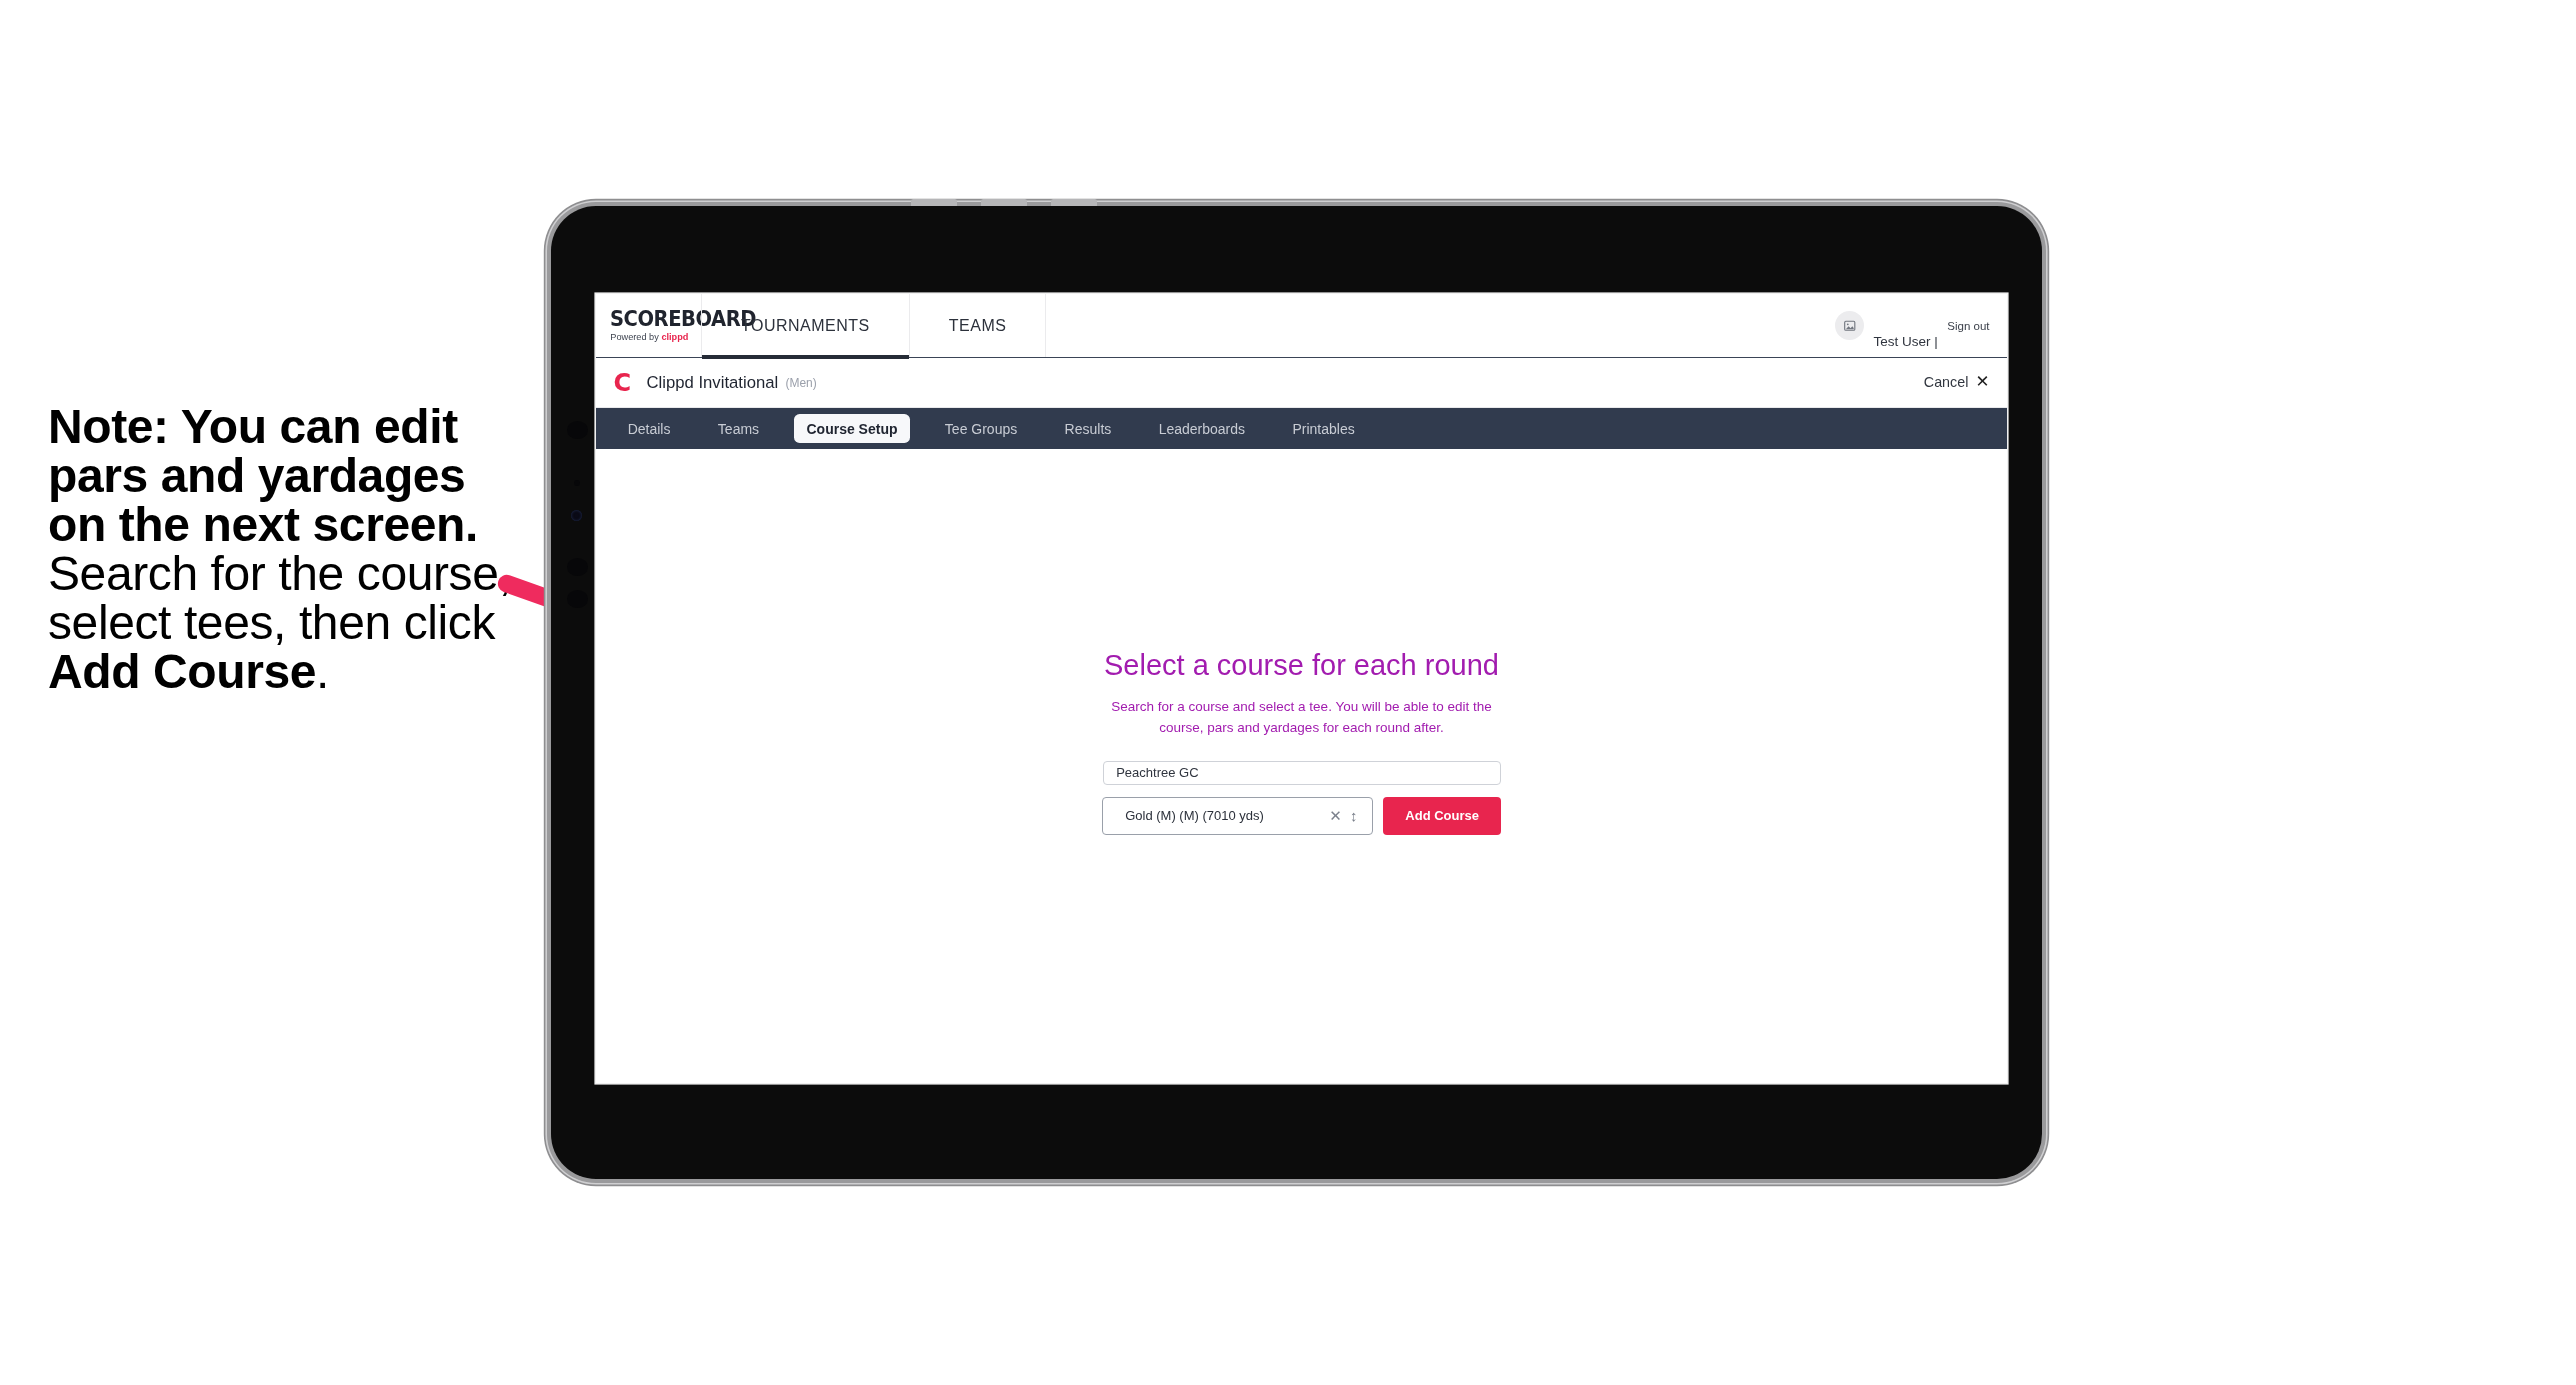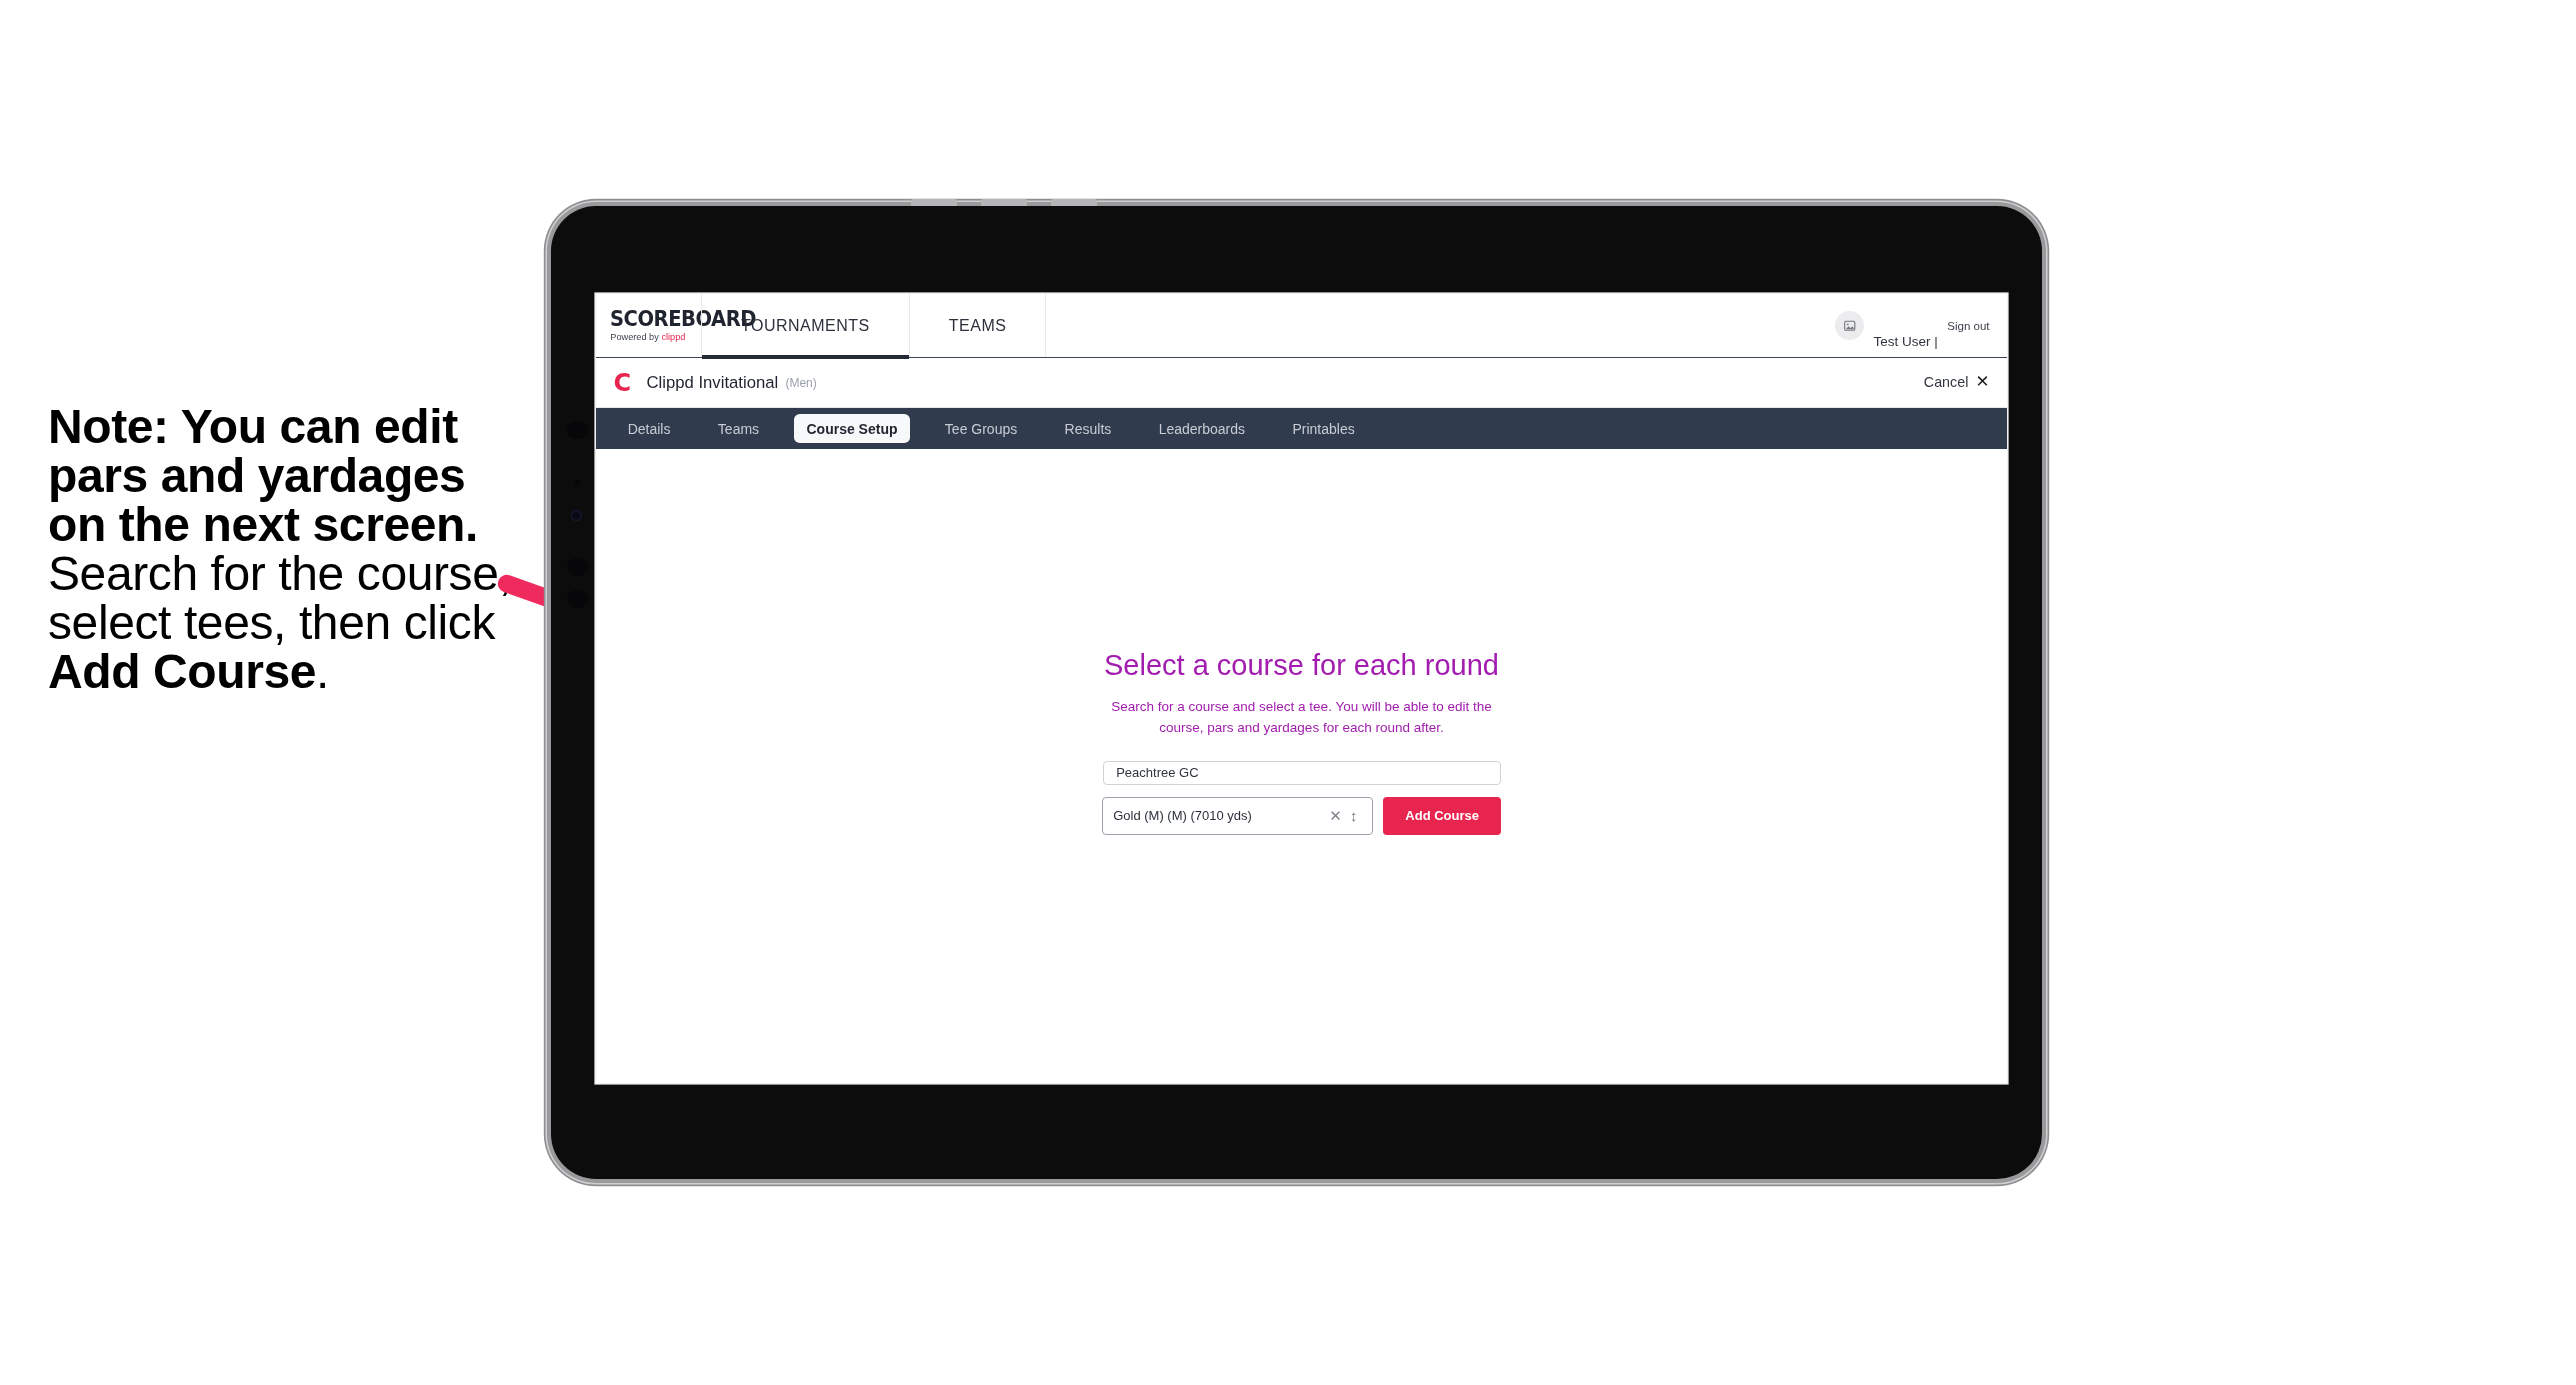--- a/index.html
+++ b/index.html
@@ -91,21 +91,21 @@
     transform:scaleX(0.93);
     transform-origin:left center;
     line-height:1;
   }
   #brand-sub {
     font-size:9.2px;
     color:#3e4450;
     margin-top:2.4px;
     white-space:nowrap;
   }
-  #brand-sub .clippd { color:#e8254e; font-weight:400; }
+  #brand-sub .clippd { color:#e8254e; font-weight:700; }
 
   .topnav-tab {
     display:flex; align-items:center;
     padding:0 39px;
     font-size:16px;
     color:#2c313b;
     letter-spacing:0.5px;
     border-left:0.8px solid #ebebed;
     position:relative;
     cursor:pointer;
@@ -221,21 +221,21 @@
   }
   #tee-select {
     width:271px; height:38px;
     border:0.8px solid #9aa0aa;
     border-radius:4px;
     display:flex; align-items:center;
     padding:0 10.4px;
     background:#fff;
     cursor:pointer;
   }
-  #tee-value { font-size:13px; color:#2b303a; flex:1; white-space:nowrap; }
+  #tee-value { font-size:13px; color:#2b303a; flex:1; white-space:nowrap;margin-left:12px; }
   .tee-ctrl { color:#7b818c; font-size:15px; padding:0 4px; line-height:1; }
   #add-course-btn {
     width:118px; height:38px;
     background:#e8254e;
     border:none; border-radius:4px;
     color:#fff;
     font-family:"Liberation Sans", sans-serif;
     font-size:13px;
     font-weight:600;
     cursor:pointer;

